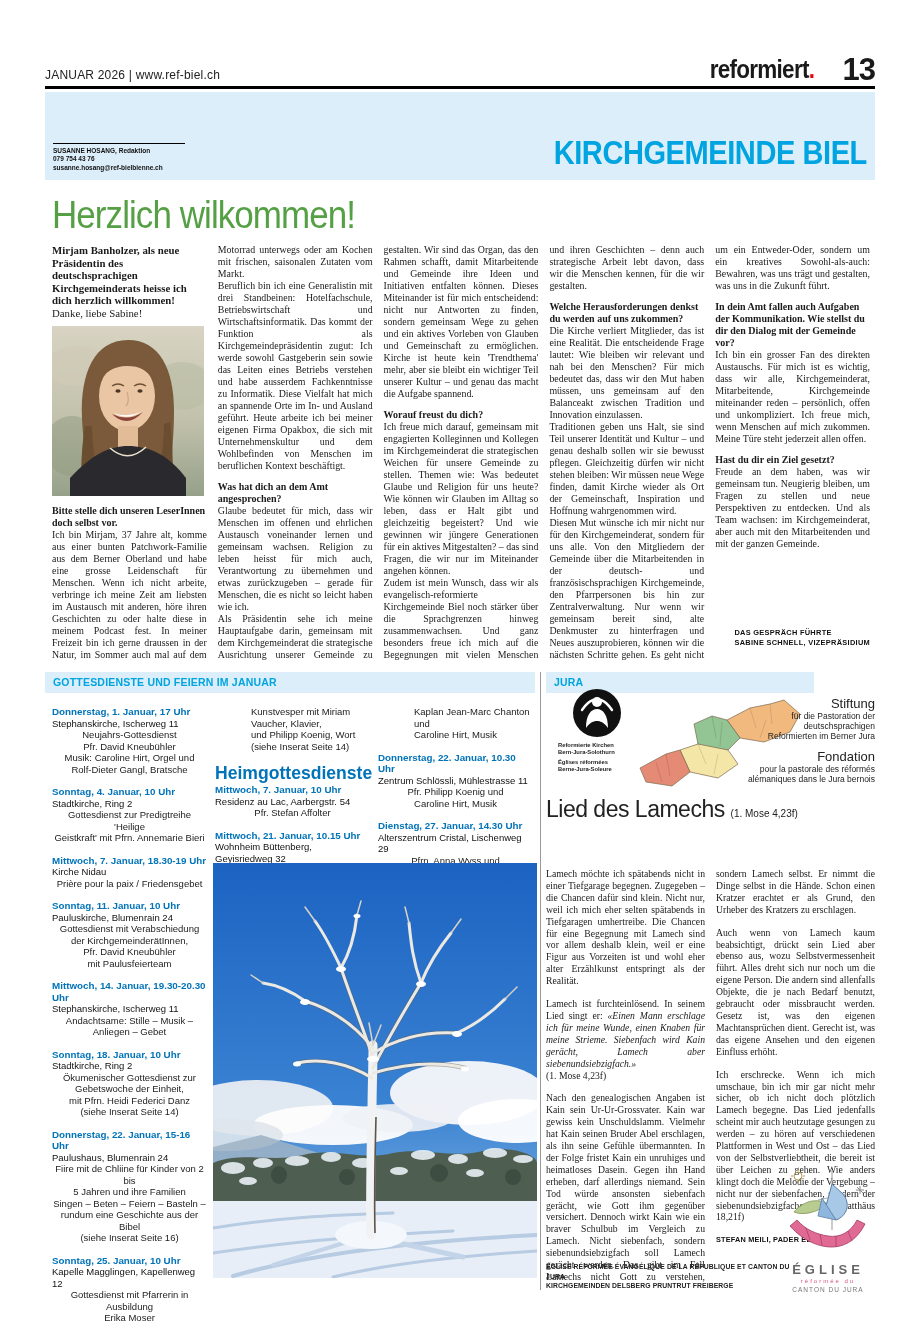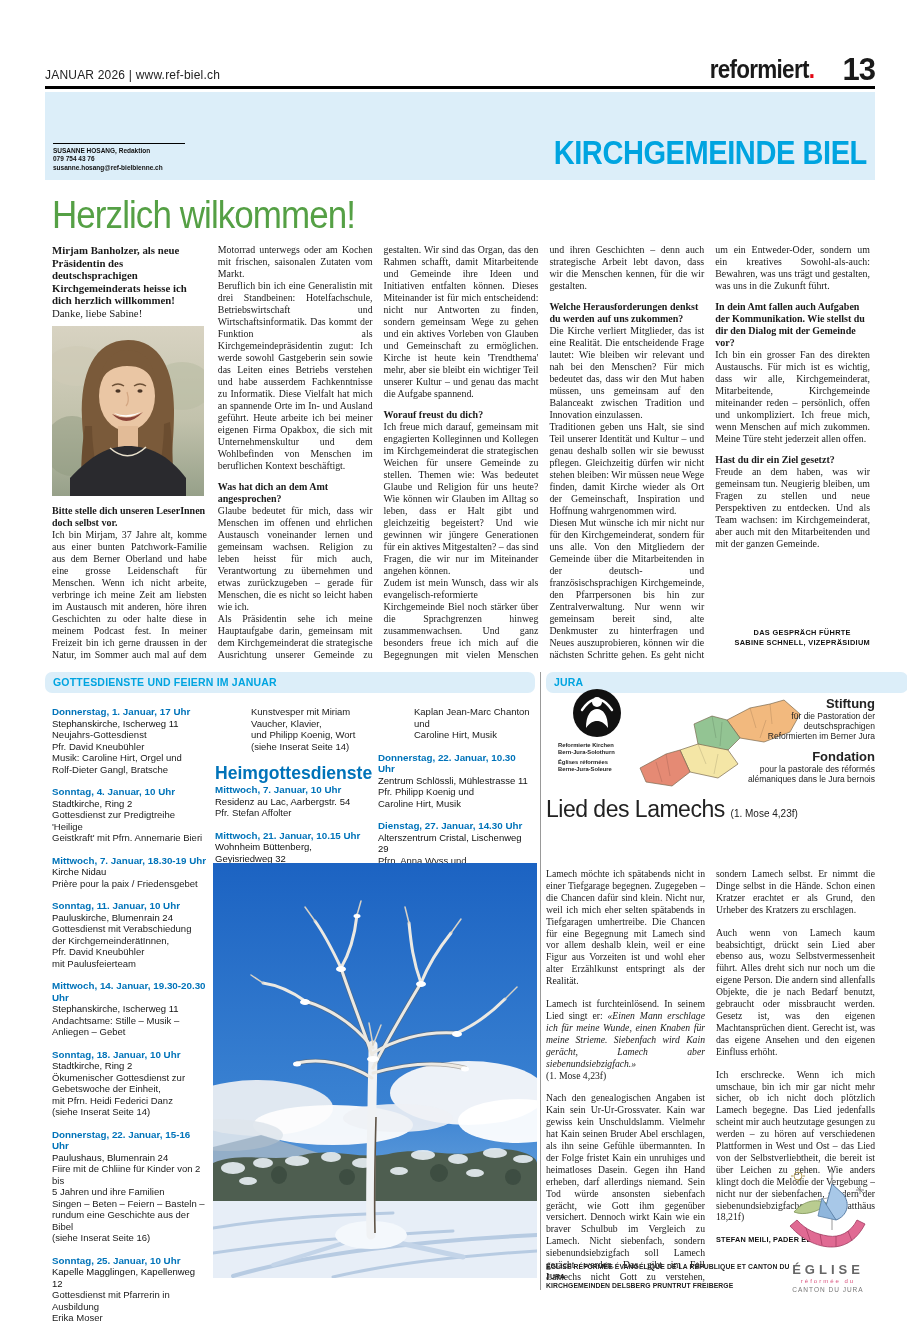--- a/index.html
+++ b/index.html
@@ -28,51 +28,51 @@
   .headline{position:absolute;left:52px;top:194px;font-size:38px;font-weight:400;color:#55a045;
             letter-spacing:-1px;transform:scaleX(.92);transform-origin:left top;white-space:nowrap;}
   .article{position:absolute;left:52px;top:244px;width:818px;height:424px;
            column-count:5;column-gap:11px;column-fill:auto;-moz-column-fill:auto;
            font-family:"Liberation Serif",serif;font-size:9.9px;line-height:12px;text-align:justify;overflow:hidden;}
   .article p{margin:0;}
   .article .lead{font-weight:bold;font-size:10.8px;line-height:12.6px;text-align:left;}
   .article .lead2{font-size:10.8px;line-height:12.6px;text-align:left;}
   .article h3{font-size:10px;line-height:12px;margin:9px 0 0;break-after:avoid;text-align:left;}
   .portrait{display:block;width:152px;height:170px;margin:6px 0 8px;break-inside:avoid;}
-  .article-byline{position:absolute;right:37px;top:628px;text-align:center;font-size:7.4px;font-weight:bold;
+  .article-byline{position:absolute;right:37px;top:628px;text-align:left;font-size:7.4px;font-weight:bold;
                   line-height:10px;letter-spacing:.3px;color:#111;}
 
   
   .secband{position:absolute;top:672px;height:21px;background:#dceef9;color:#00a4e0;font-weight:bold;
-           font-size:10.5px;padding:4px 0 0 8px;letter-spacing:.2px;box-sizing:border-box;border-radius:7px;}
+           font-size:10.5px;padding:4px 0 0 8px;letter-spacing:.2px;box-sizing:border-box;}
   #band-services{left:45px;width:490px;}
-  #band-jura{left:546px;width:362px;}
+  #band-jura{left:546px;width:268px;}
   .divider{position:absolute;left:540px;top:672px;width:1px;height:618px;background:#999;}
 
   
   .svc{position:absolute;top:706px;width:155px;font-size:9.5px;line-height:11.5px;color:#222;}
   #svc1{left:52px;}#svc2{left:215px;}#svc3{left:378px;}
   .event{margin-bottom:11px;}
   .edate{color:#0073b9;font-weight:bold;font-size:9.8px;}
   .evenue{font-weight:normal;color:#111;white-space:pre-line;}
-  .edetails{white-space:pre-line;}
+  .edetails{white-space:pre-line;text-align:center;}
   .cont{margin-bottom:11px;white-space:pre-line;margin-left:36px;}
   .heimtitle{color:#0073b9;font-weight:bold;font-size:18.5px;line-height:19px;margin:9px 0 2px;
              transform:scaleX(.95);transform-origin:left;}
 
   
   .winterphoto{position:absolute;left:213px;top:863px;width:324px;height:415px;}
 
   
   .jlogos{position:absolute;left:546px;top:686px;width:329px;height:110px;}
   .refologo{position:absolute;left:26px;top:2px;}
   .refocap{position:absolute;left:12px;top:56px;width:90px;font-size:5.8px;line-height:7px;font-weight:bold;color:#222;}
   .juramap{position:absolute;left:86px;top:12px;}
   .stiftung{position:absolute;right:0;top:10px;text-align:right;font-size:8.5px;line-height:10px;color:#222;}
-  .stiftung .st{font-size:13px;font-weight:bold;line-height:15px;}
+  .stiftung .st{font-size:13px;font-weight:normal;line-height:15px;}
   .stiftung .gap{height:8px;}
 
   
   .lamechtitle{position:absolute;left:546px;top:796px;font-size:23px;color:#222;letter-spacing:-.5px;font-weight:400;}
   .lamechtitle .ref{font-size:10px;letter-spacing:0;}
   .jura-article{position:absolute;left:546px;top:868px;width:329px;height:424px;
                 column-count:2;column-gap:11px;column-fill:auto;-moz-column-fill:auto;
                 font-family:"Liberation Serif",serif;font-size:9.7px;line-height:11.9px;text-align:justify;overflow:hidden;}
   .jura-article p{margin:0 0 11px;}
   .p2ref{display:block;}

